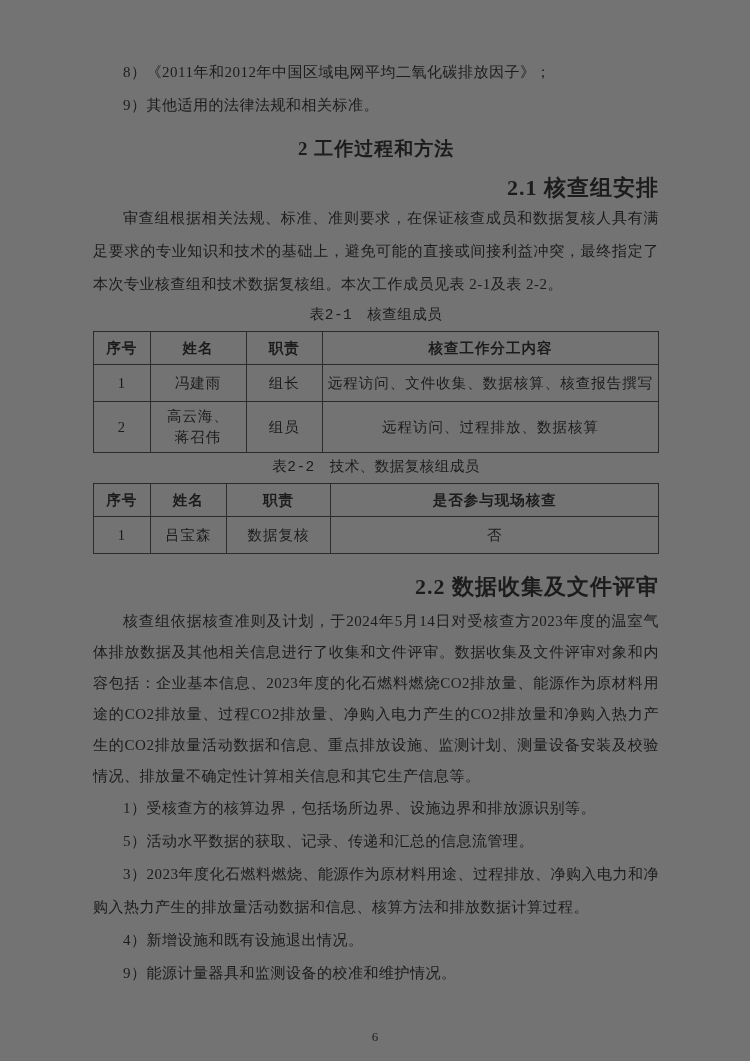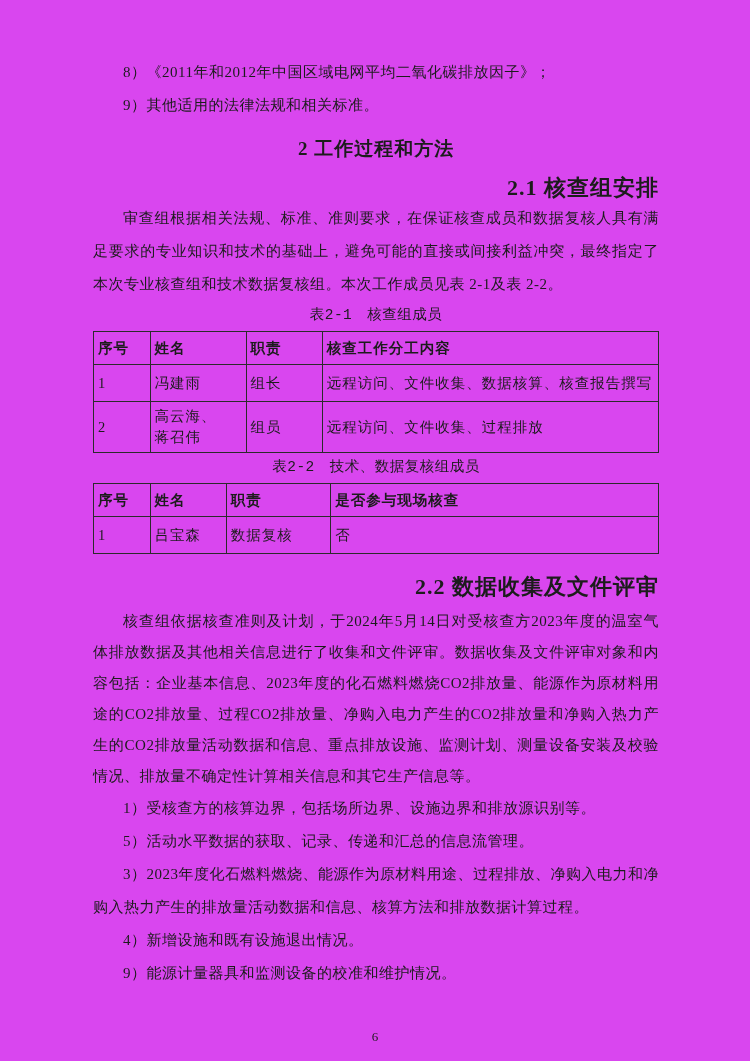--- a/index.html
+++ b/index.html
@@ -11,21 +11,21 @@
     width: 750px;
     height: 1061px;
     position: relative;
     font-family: "Liberation Serif", "DejaVu Serif", serif;
     color: #1c1c1c;
     overflow: hidden;
   }
   .page {
     position: absolute;
     inset: 0;
-    background: #d946ef;
+    background: #737373;
   }
   .doc {
     position: absolute;
     left: 93px;
     top: 56px;
     width: 566px;
     font-size: 15px;
     line-height: 33px;
     text-align: justify;
     letter-spacing: 0.5px;
@@ -70,20 +70,21 @@
   .caption-2 {
   }
   table {
     width: 100%;
     border-collapse: collapse;
     table-layout: fixed;
     font-size: 14.5px;
   }
   th, td {
     border: 1px solid #2b2b2b;
+    text-align: center;
     vertical-align: middle;
     padding: 4px 4px;
     line-height: 21px;
     white-space: pre-line;
     letter-spacing: 1px;
   }
   th {
     font-weight: bold;
     height: 24px;
   }
@@ -146,21 +147,21 @@
           <td>1</td>
           <td>冯建雨</td>
           <td>组长</td>
           <td>远程访问、文件收集、数据核算、核查报告撰写</td>
         </tr>
         <tr>
           <td>2</td>
           <td>高云海、
 蒋召伟</td>
           <td>组员</td>
-          <td>远程访问、文件收集、过程排放</td>
+          <td>远程访问、过程排放、数据核算</td>
         </tr>
       </tbody>
     </table>
 
     <p class="caption caption-2">表2-2　技术、数据复核组成员</p>
 
     <table>
       <colgroup>
         <col class="t2-c1">
           <col class="t2-c2">

